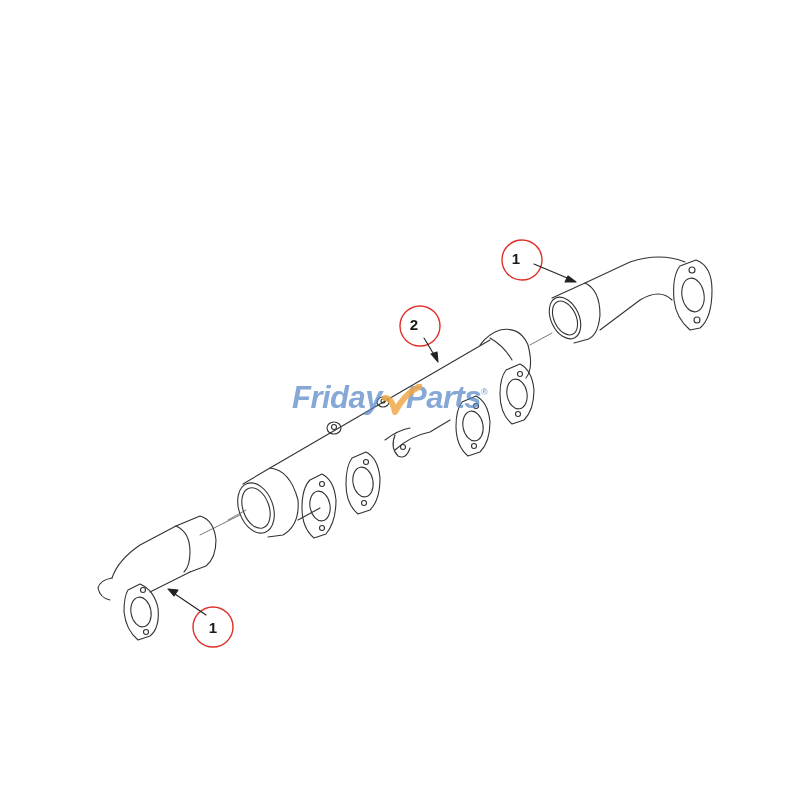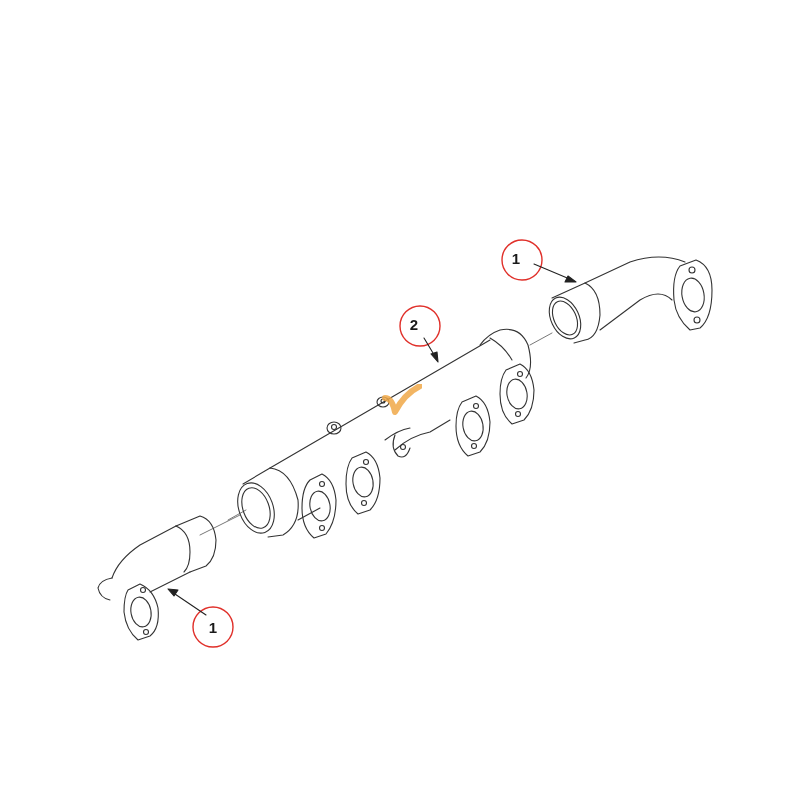--- a/index.html
+++ b/index.html
@@ -155,16 +155,19 @@
 
       <line x1="206" y1="615" x2="172" y2="592"></line>
       <path d="M168 589 L178 590 L174 596 Z" fill="#222"></path>
     </g>
   </svg>
 
   <div class="callout-label" style="left:496px; top:249px;">1</div>
   <div class="callout-label" style="left:394px; top:315px;">2</div>
   <div class="callout-label" style="left:193px; top:618px;">1</div>
 
+  <div class="watermark">
+    <span>Friday</span><span class="mid"></span><span>Parts</span><span class="reg">®</span>
+  </div>
   <svg class="check-mark" width="40" height="32" viewBox="0 0 40 32">
     <path d="M3 14 Q10 14 13 28 Q22 10 38 2" fill="none" stroke="#f0a848" stroke-opacity="0.85" stroke-width="6" stroke-linecap="round" stroke-linejoin="round"></path>
   </svg>
 </div>
 
 </body></html>

